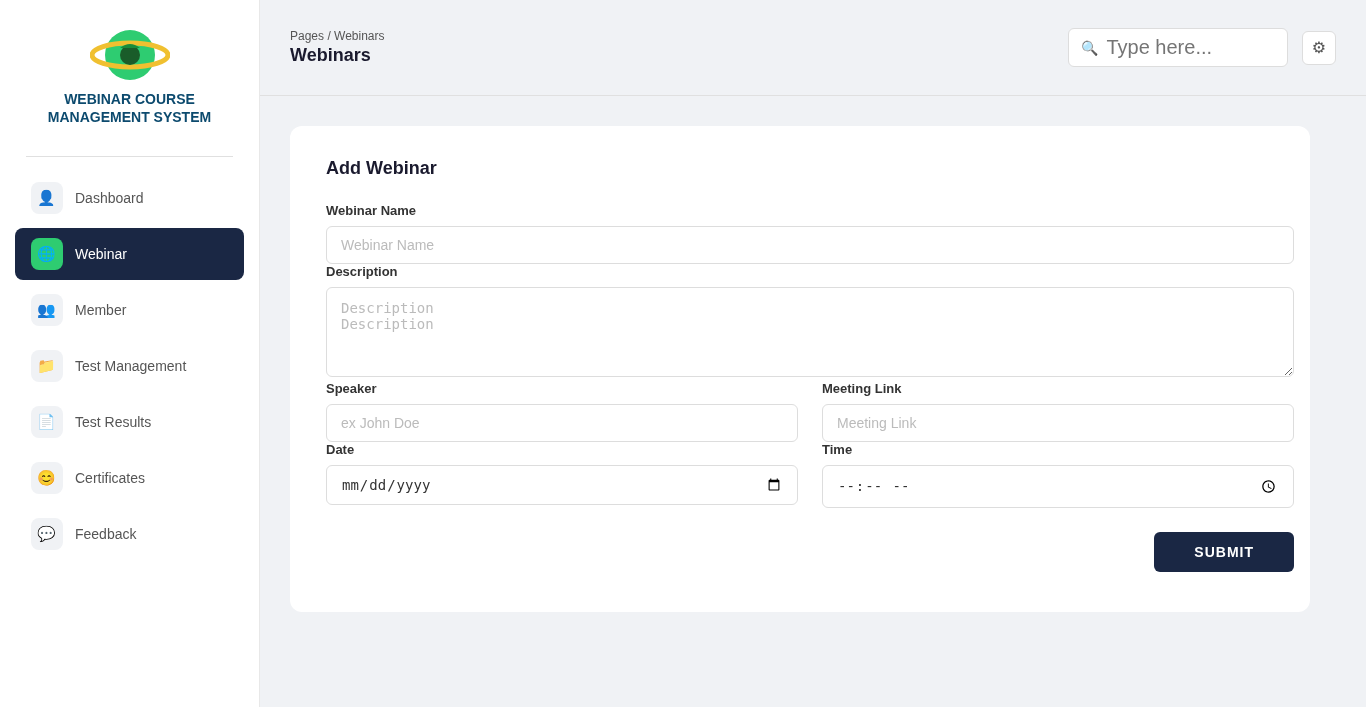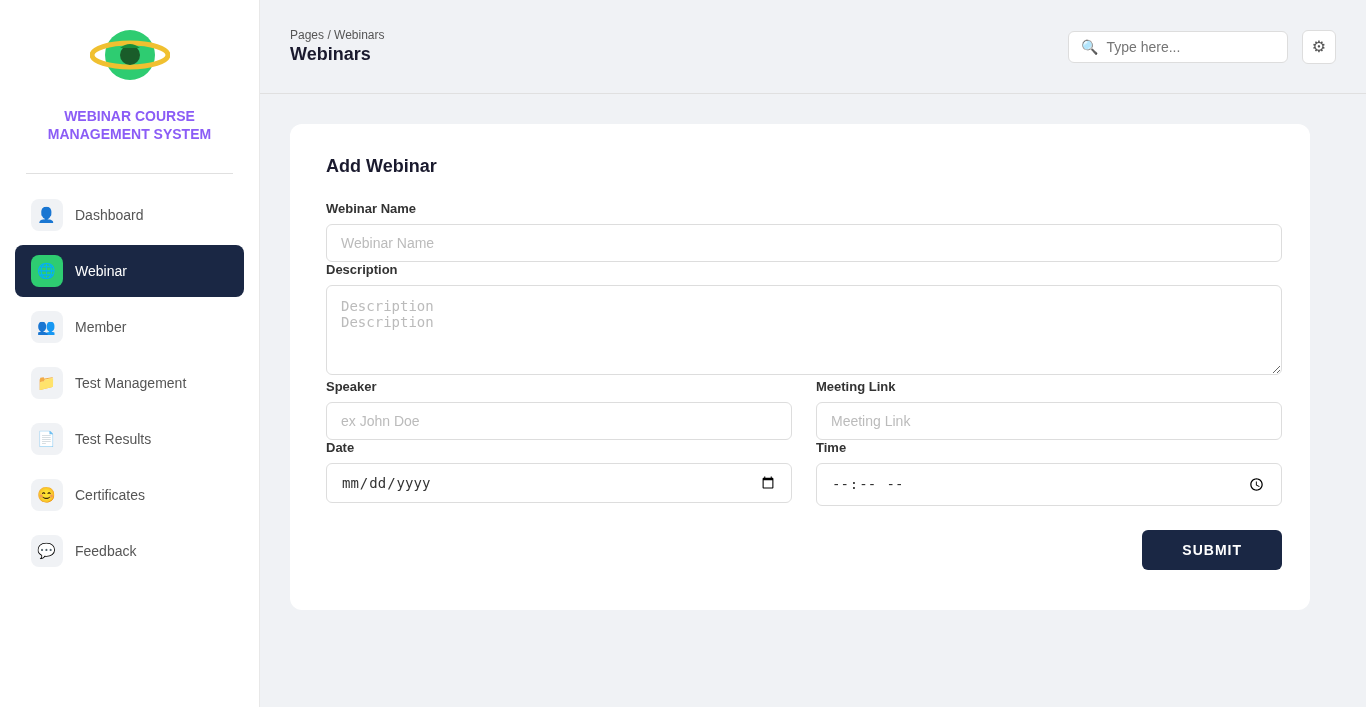--- a/index.html
+++ b/index.html
@@ -29,24 +29,24 @@
       margin-bottom: 20px;
     }
     .logo-icon {
       width: 80px;
       height: 70px;
     }
     .logo-text {
       text-align: center;
       font-size: 14px;
       font-weight: 700;
-      color: #8b5cf6;
+      color: #0c4a6e;
       text-transform: uppercase;
       line-height: 1.3;
-      margin-top: 17px;
+      margin-top: 0;
     }
     .sidebar-divider {
       width: 80%;
       border: none;
       border-top: 1px solid #e0e0e0;
       margin: 10px 0 15px 0;
     }
     .nav-menu {
       width: 100%;
       padding: 0 15px;
@@ -134,21 +134,21 @@
       gap: 8px;
       width: 220px;
     }
     .search-icon {
       color: #aaa;
       font-size: 14px;
     }
     .search-input {
       border: none;
       outline: none;
-      font-size: 14px;
+      font-size: 20px;
       color: #555;
       width: 100%;
       background: transparent;
     }
     .gear-btn {
       width: 34px;
       height: 34px;
       border-radius: 6px;
       background: #fff;
       border: 1px solid #ddd;
@@ -162,21 +162,21 @@
 
     
     .content-area {
       flex: 1;
       padding: 30px;
       overflow-y: auto;
     }
     .form-card {
       background: #fff;
       border-radius: 12px;
-      padding: 32px 28px 40px 36px;
+      padding: 32px 16px 40px 36px;
       max-width: 1020px;
     }
     .form-card-title {
       font-size: 18px;
       font-weight: 700;
       color: #1a1a2e;
       margin-bottom: 24px;
     }
     .form-group {
     }

